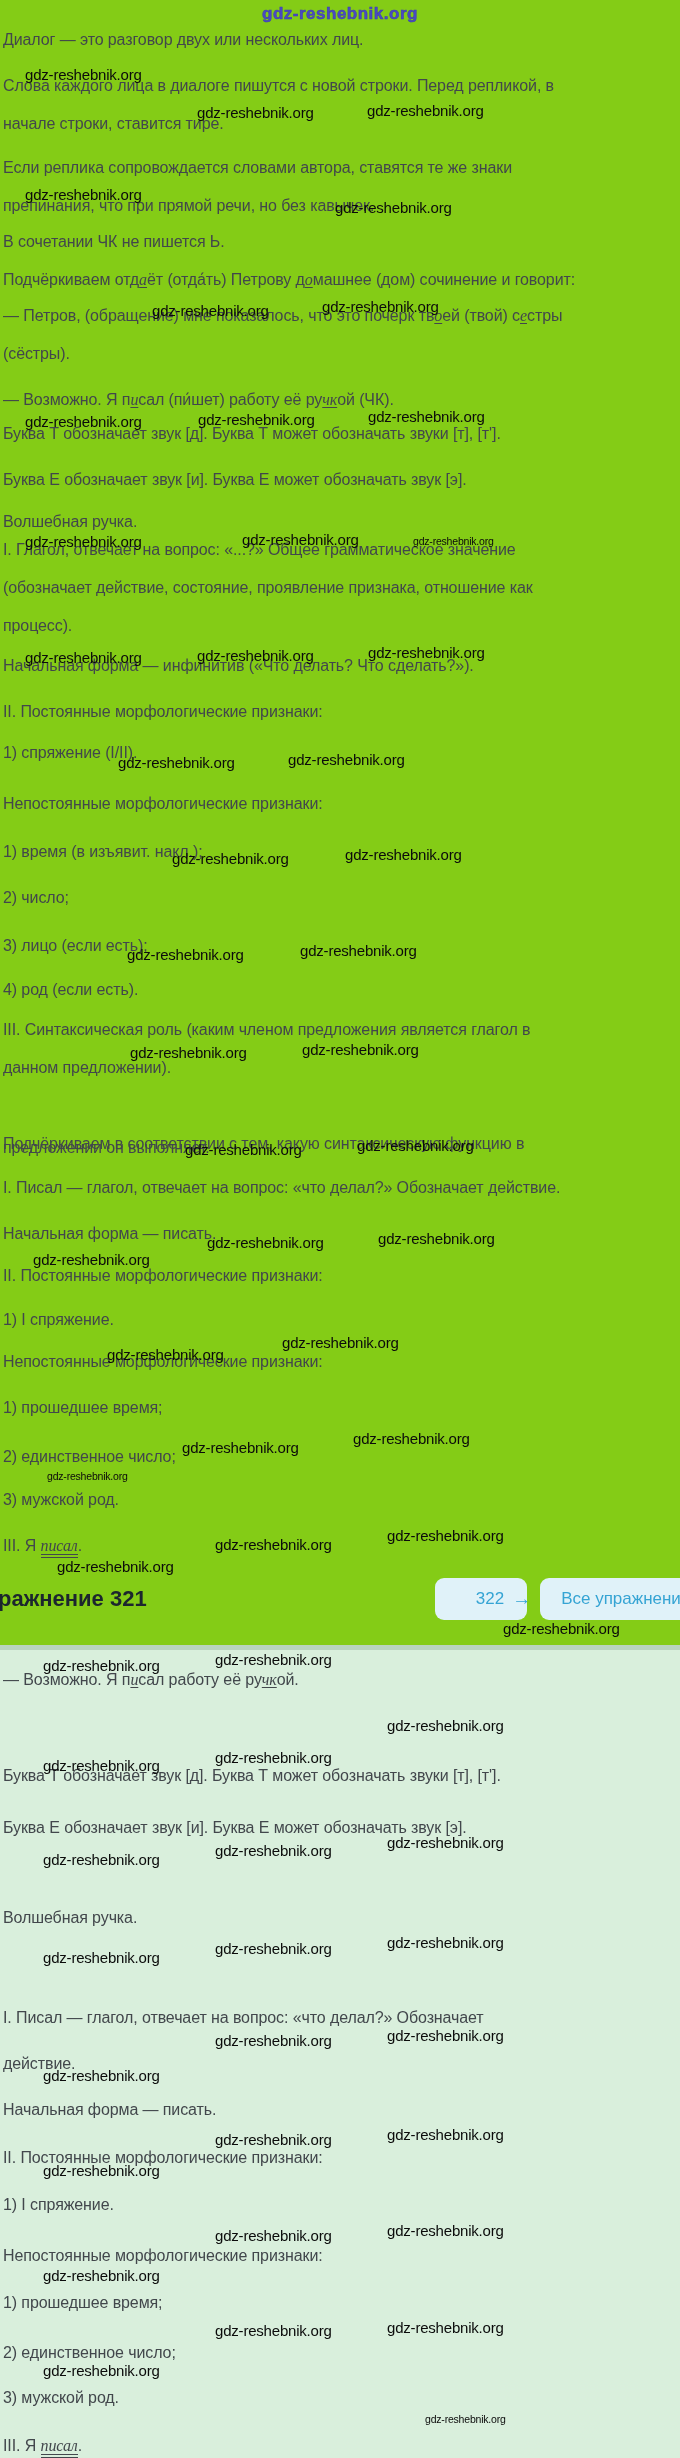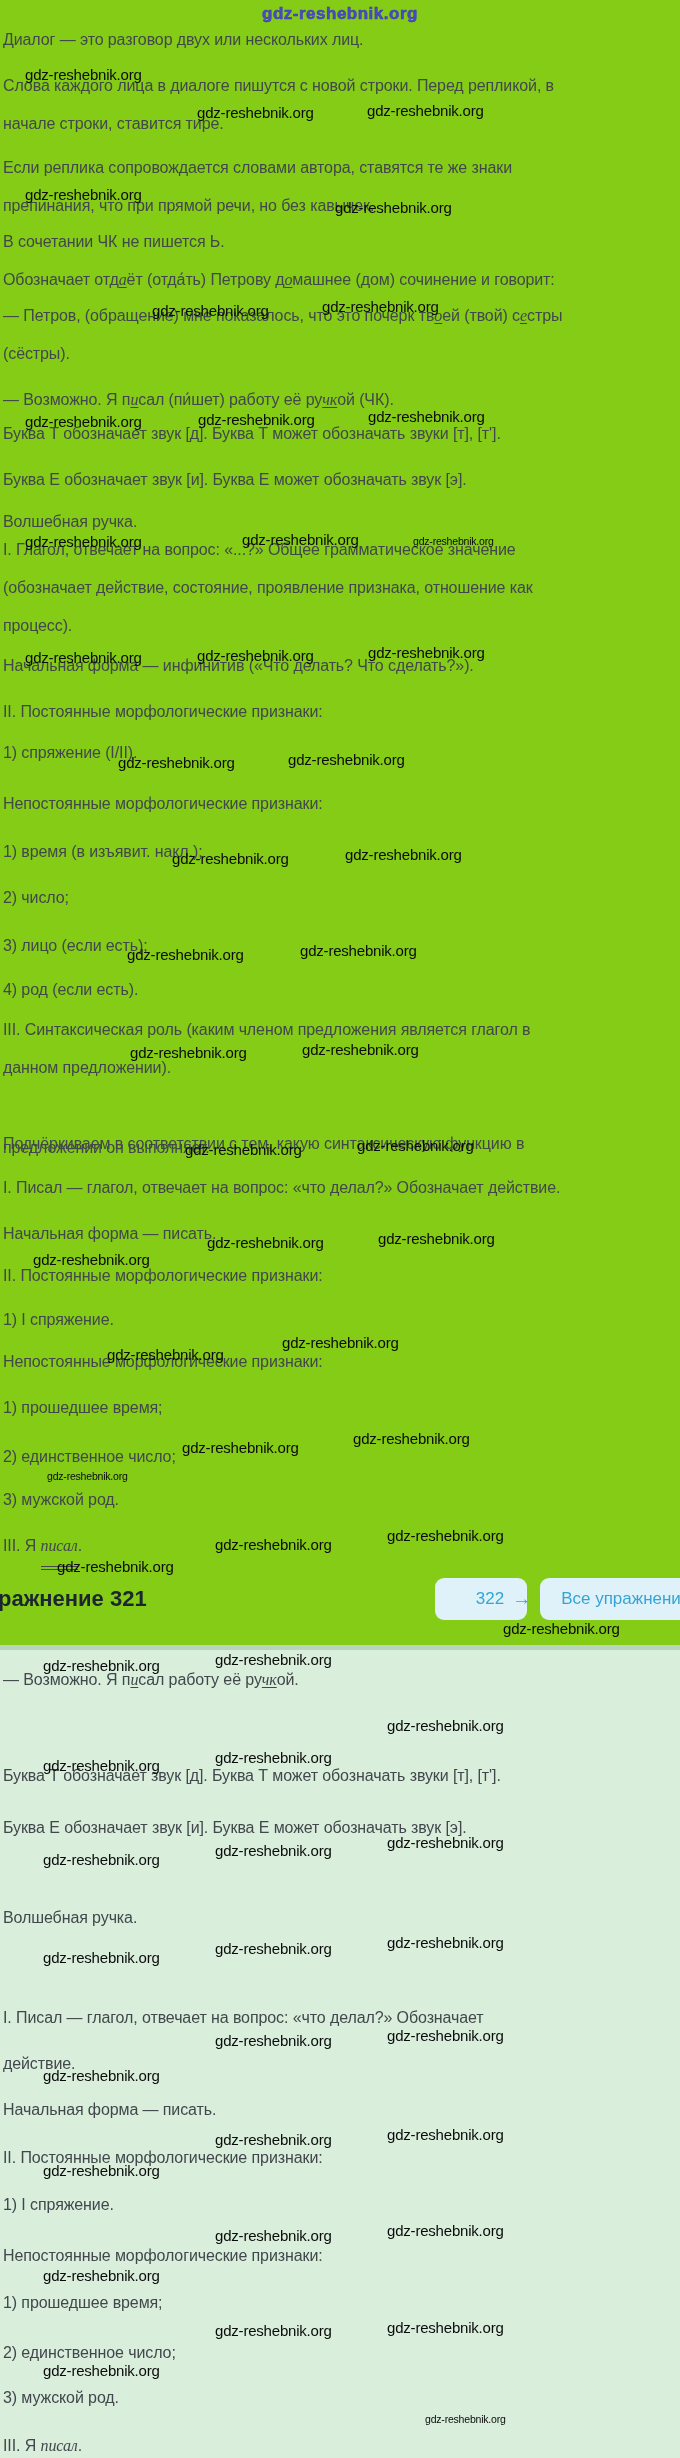--- a/index.html
+++ b/index.html
@@ -20,21 +20,21 @@
   .line{
     position:absolute;left:3px;white-space:nowrap;
     font-size:16px;line-height:20px;color:var(--body-text);letter-spacing:-0.1px;
   }
   .line .u{
     font-family:"Liberation Serif",serif;font-style:italic;
     text-decoration:underline;text-underline-offset:2px;
   }
   .line .du{
     font-family:"Liberation Serif",serif;font-style:italic;
-    border-bottom:4px double currentColor;padding-bottom:12px;
+    border-bottom:4px double currentColor;padding-bottom:0px;
   }
   .wm{
     position:absolute;font-size:15px;color:var(--wm-color);
     white-space:nowrap;letter-spacing:-0.2px;
   }
   .wm.sm{font-size:10.5px;}
   .answer-panel{
     position:absolute;left:0;top:1645px;width:680px;height:813px;
     background:var(--answer-bg);border-top:5px solid var(--answer-border);
     box-sizing:border-box;
@@ -61,21 +61,21 @@
 
   <div class="answer-panel"></div>
 
   <div id="solution-lines">
       <div class="line" style="top: 30px;"><span>Диалог — это разговор двух или нескольких лиц.</span></div>
       <div class="line" style="top: 76px;"><span>Слова каждого лица в диалоге пишутся с новой строки. Перед репликой, в</span></div>
       <div class="line" style="top: 114px;"><span>начале строки, ставится тире.</span></div>
       <div class="line" style="top: 158px;"><span>Если реплика сопровождается словами автора, ставятся те же знаки</span></div>
       <div class="line" style="top: 196px;"><span>препинания, что при прямой речи, но без кавычек.</span></div>
       <div class="line" style="top: 232px;"><span>В сочетании ЧК не пишется Ь.</span></div>
-      <div class="line" style="top: 270px;"><span>Обозначает отд</span><span class="u">а</span><span>ёт (отда́ть) Петрову д</span><span class="u">о</span><span>машнее (дом) сочинение и говорит:</span></div>
+      <div class="line" style="top: 270px;"><span>Подчёркиваем отд</span><span class="u">а</span><span>ёт (отда́ть) Петрову д</span><span class="u">о</span><span>машнее (дом) сочинение и говорит:</span></div>
       <div class="line" style="top: 306px;"><span>— Петров, (обращение) мне показалось, что это почерк тв</span><span class="u">о</span><span>ей (твой) с</span><span class="u">е</span><span>стры</span></div>
       <div class="line" style="top: 344px;"><span>(сёстры).</span></div>
       <div class="line" style="top: 390px;"><span>— Возможно. Я п</span><span class="u">и</span><span>сал (пи́шет) работу её ру</span><span class="u">чк</span><span>ой (ЧК).</span></div>
       <div class="line" style="top: 424px;"><span>Буква Т обозначает звук [д]. Буква Т может обозначать звуки [т], [т'].</span></div>
       <div class="line" style="top: 470px;"><span>Буква Е обозначает звук [и]. Буква Е может обозначать звук [э].</span></div>
       <div class="line" style="top: 512px;"><span>Волшебная ручка.</span></div>
       <div class="line" style="top: 540px;"><span>I. Глагол, отвечает на вопрос: «...?» Общее грамматическое значение</span></div>
       <div class="line" style="top: 578px;"><span>(обозначает действие, состояние, проявление признака, отношение как</span></div>
       <div class="line" style="top: 616px;"><span>процесс).</span></div>
       <div class="line" style="top: 656px;"><span>Начальная форма — инфинитив («Что делать? Что сделать?»).</span></div>

